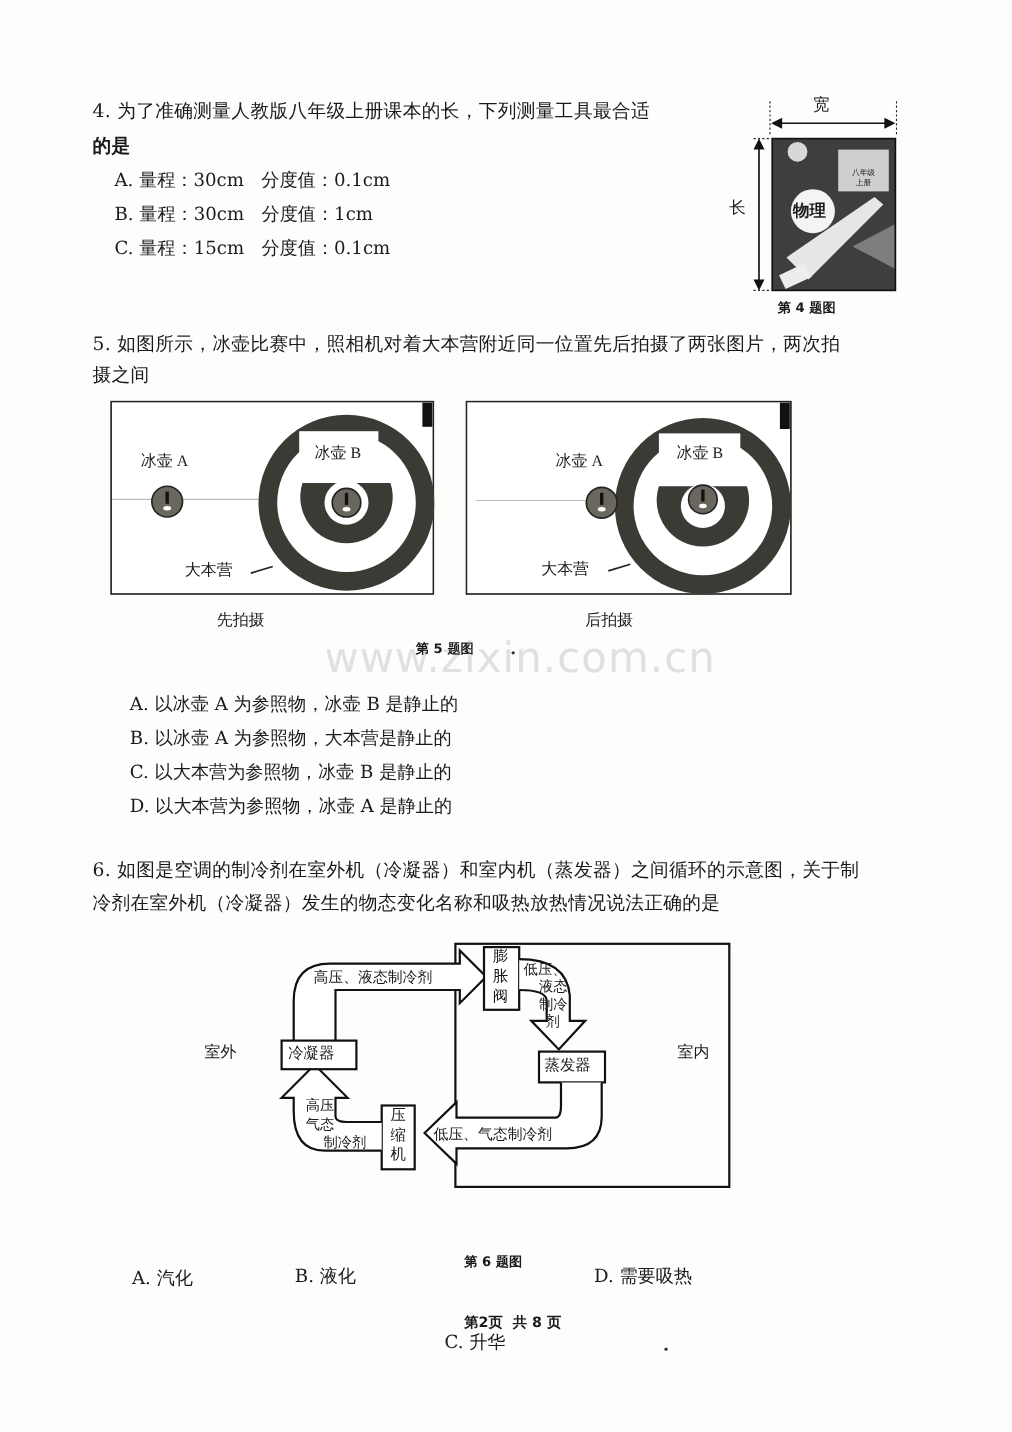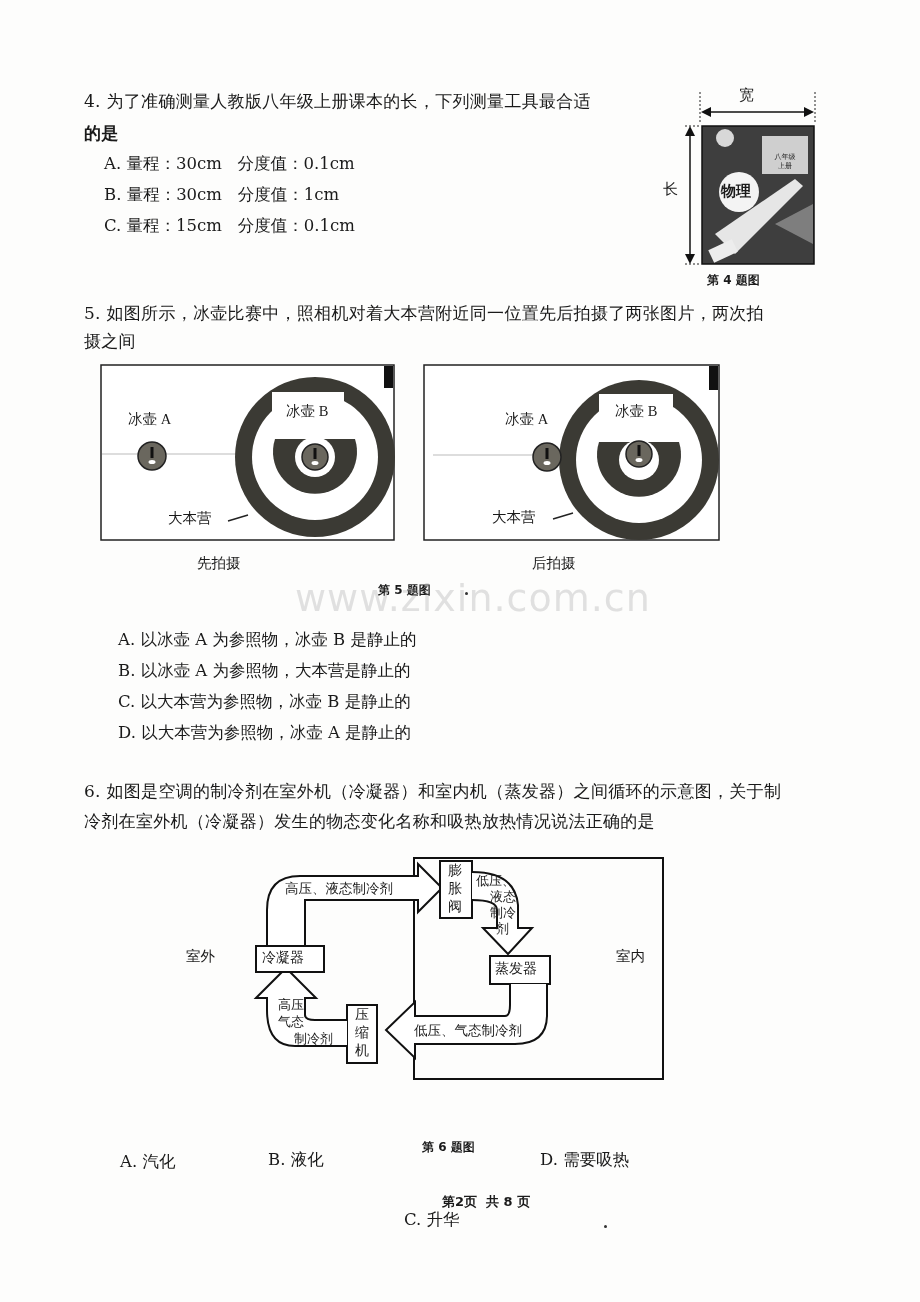--- a/index.html
+++ b/index.html
@@ -182,30 +182,30 @@
       <div>缩</div>
       <div>机</div>
     </div>
     <div class="abs small-caption" style="left:115px; top:30px; font-size:13.5px;">高压、液态制冷剂</div>
     <div class="abs small-caption" style="left:306px; top:23px; font-size:13px; line-height:16px;">
       <div>低压、</div>
       <div style="padding-left:14px">液态</div>
       <div style="padding-left:14px">制冷</div>
       <div style="padding-left:20px">剂</div>
     </div>
-    <div class="abs small-caption" style="left:224px; top:172px; font-size:13.5px;margin-left:20px;">低压、气态制冷剂</div>
+    <div class="abs small-caption" style="left:224px; top:172px; font-size:13.5px;">低压、气态制冷剂</div>
     <div class="abs small-caption" style="left:108px; top:146px; font-size:13px; line-height:17px;">
       <div>高压</div>
       <div>气态</div>
       <div style="padding-left:16px">制冷剂</div>
     </div>
   </div>
 
   <div class="abs caption" style="left:422px; top:1096px;margin-top:43px;">第 6 题图</div>
 
   <div class="abs opt" style="left:120px; top:1146px;"><span>A.</span>&nbsp;<span>汽化</span></div>
   <div class="abs opt" style="left:268px; top:1144px;"><span>B.</span>&nbsp;<span>液化</span></div>
   <div class="abs opt" style="left:404px; top:1204px;"><span>C.</span>&nbsp;<span>升华</span></div>
   <div class="abs opt" style="left:540px; top:1144px;"><span>D.</span>&nbsp;<span>需要吸热</span></div>
 </div>
 
-<div class="abs footer" style="left:442px; top:1193px; white-space:pre;">第2页  共 8 页</div>
+<div class="abs footer" style="left:422px; top:1193px; white-space:pre;">第2页  共 8 页</div>
 <div class="dot" style="left:604px; top:1225px;"></div>
 
 </body></html>

